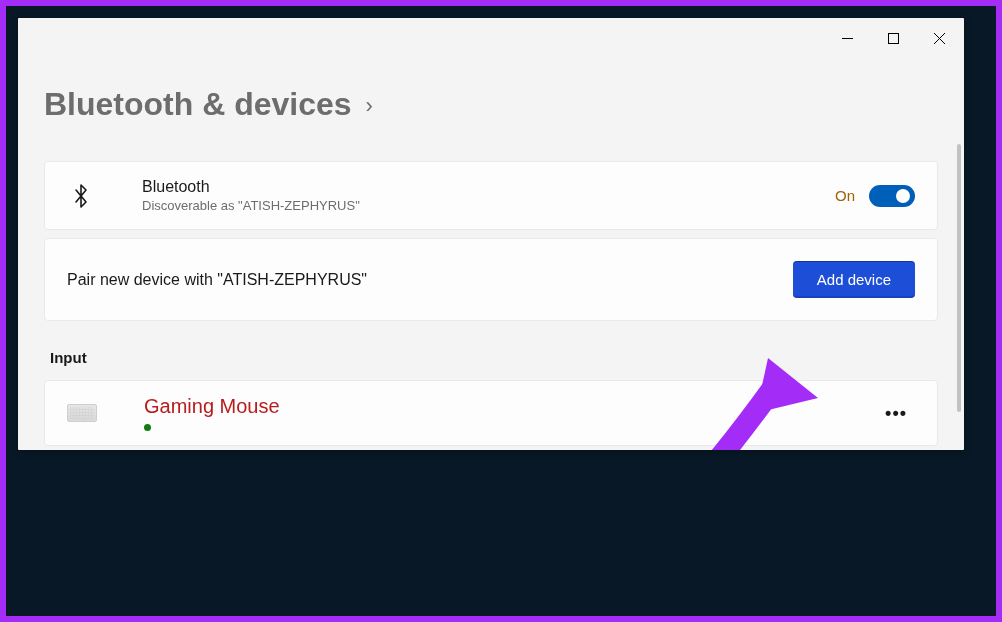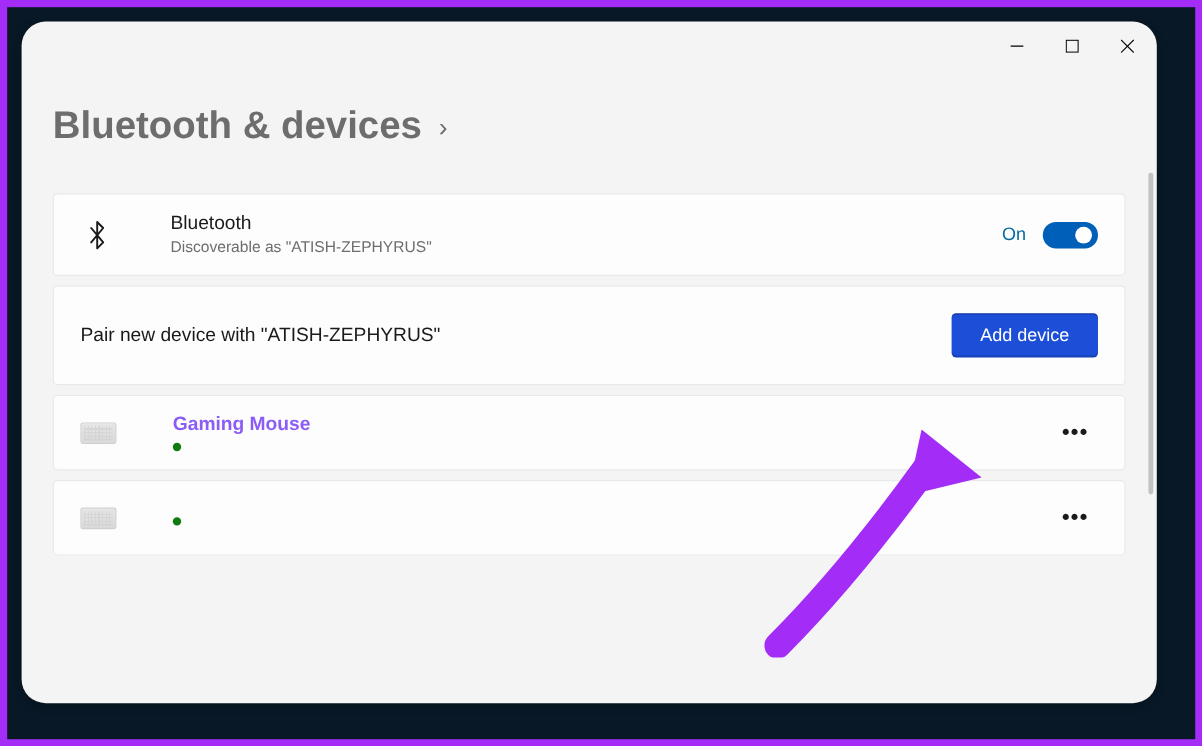--- a/index.html
+++ b/index.html
@@ -11,23 +11,23 @@
   }
   .frame {
     position: absolute;
     top: 6px; left: 6px; right: 6px; bottom: 6px;
     background: #081826;
     border-radius: 0;
   }
   .window {
     position: absolute;
     top: 12px; left: 12px;
-    width: 946px; height: 568px;
+    width: 946px; height: 432px;
     background: #f4f4f4;
-    border-radius: 20px;
+    border-radius: 1px;
     overflow: hidden;
     box-shadow: 0 2px 8px rgba(0,0,0,0.2);
   }
   .titlebar {
     height: 40px;
     display: flex;
     justify-content: flex-end;
     align-items: center;
     padding-right: 2px;
   }
@@ -76,21 +76,21 @@
   }
   .bt-icon-wrap {
     width: 28px; height: 28px;
     display: flex; align-items: center; justify-content: center;
     margin-right: 18px;
   }
   .twoline { flex: 1; }
   .twoline .t1 { font-size: 16px; color: #1a1a1a; }
   .twoline .t2 { font-size: 13px; color: #6d6d6d; margin-top: 2px; }
   .toggle-group { display: flex; align-items: center; gap: 14px; }
-  .toggle-label { font-size: 15px; color: #0369a1; }
+  .toggle-label { font-size: 15px; color: #a16207; }
   .toggle {
     width: 46px; height: 22px; border-radius: 11px;
     background: #005fb8; position: relative;
   }
   .toggle .knob {
     position: absolute; width: 14px; height: 14px; border-radius: 50%;
     background: #fff; top: 4px; right: 5px;
   }
   .pair-card { padding: 22px; }
   .pair-text { flex: 1; font-size: 16px; color: #1a1a1a; }
@@ -122,21 +122,21 @@
   }
   .device-icon::after{
     content:"";
     position:absolute; left:2px; right:2px; top:2px; bottom:2px;
     background:
       repeating-linear-gradient(90deg,#cfcfcf 0 1px, transparent 1px 3px),
       repeating-linear-gradient(0deg,#cfcfcf 0 1px, transparent 1px 3px);
     opacity:.6;
   }
   .device-info { flex: 1; }
-  .device-name { font-size: 16px; color: #8b5cf6; font-weight: bold; }
+  .device-name { font-size: 20px; color: #b91c1c; }
   .status-dot {
     width: 7px; height: 7px; border-radius: 50%;
     background: #107c10; margin-top: 6px;
   }
   .more-btn {
     font-size: 18px; font-weight: 700; letter-spacing: 1px;
     color: #1a1a1a;
     padding: 6px 8px;
     border-radius: 4px;
   }
@@ -202,20 +202,21 @@
               <div class="knob"></div>
             </div>
         </div>
       </div>
 
       <div class="card pair-card">
         <div class="pair-text">Pair new device with "ATISH-ZEPHYRUS"</div>
         <button class="add-btn">Add device</button>
       </div>
 
+      <div class="section-label">Input</div>
 
       <div class="card device-card">
         <div class="device-icon"></div>
         <div class="device-info">
           <div class="device-name">Gaming Mouse</div>
           <div class="status-dot" title="#107c10"></div>
         </div>
         <div class="more-btn">•••</div>
       </div>
 

